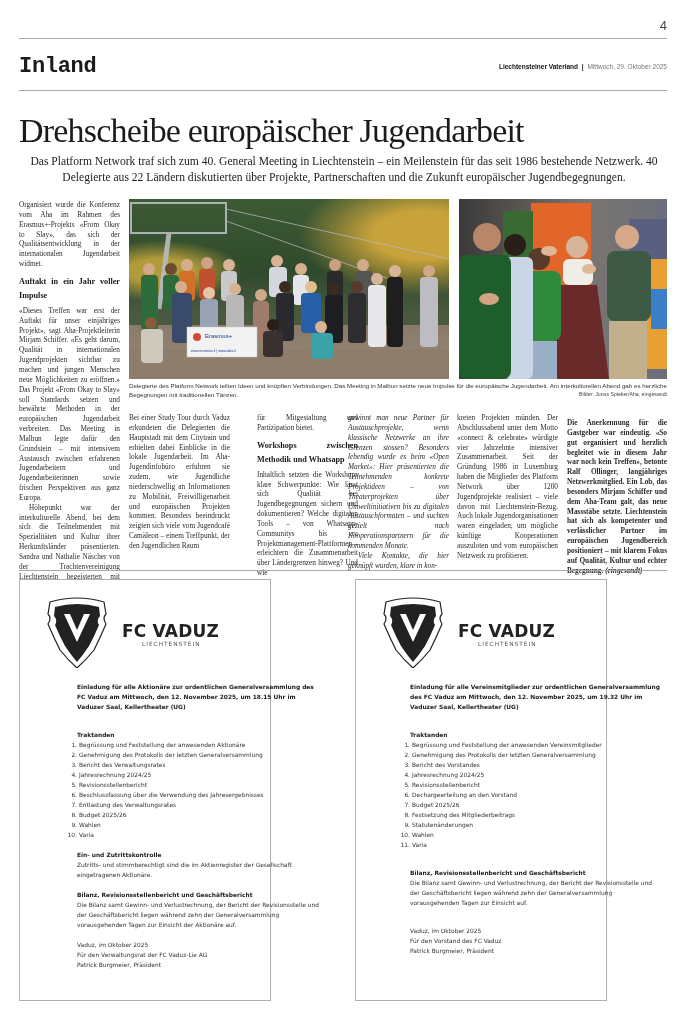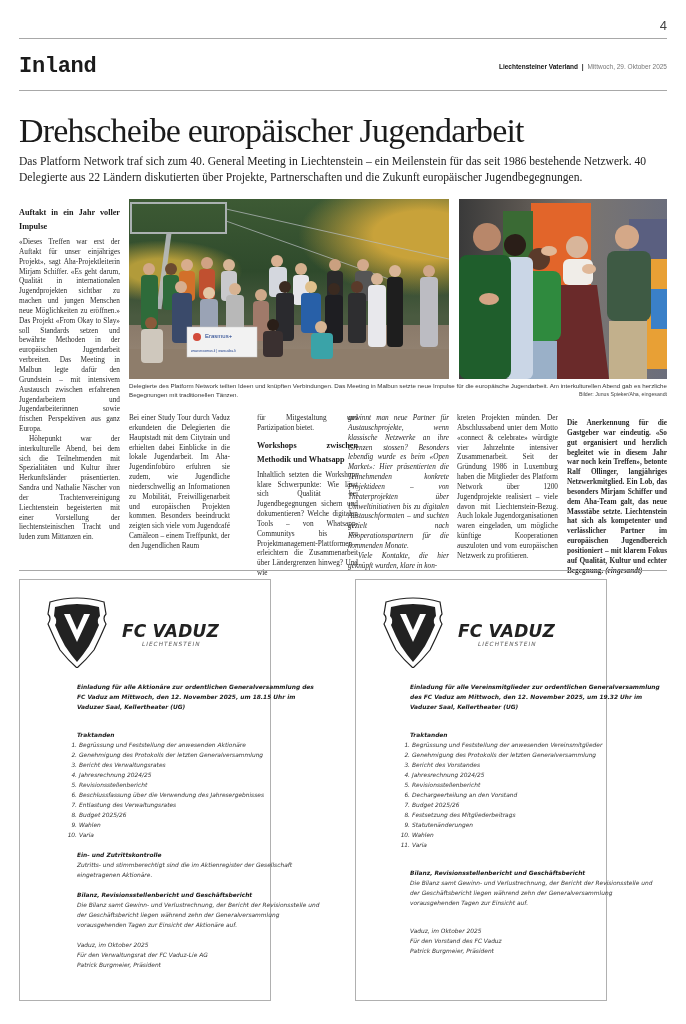--- a/index.html
+++ b/index.html
@@ -7,21 +7,21 @@
   body { position: relative; font-family: "Liberation Serif", "DejaVu Serif", serif; color: #1b1b1b; }
 
   .page-number { position: absolute; right: 19px; top: 18px; font-family: "Liberation Sans", sans-serif; font-size: 13px; color: #444; }
   .rule { position: absolute; left: 19px; right: 19px; height: 1px; background: #a8a8a8; }
   .section-title { position: absolute; left: 19px; top: 54px; font-family: Liberation Mono, monospace; font-size: 22px; font-weight: bold; letter-spacing: -0.3px; color: #1b1b1b; }
   .masthead { position: absolute; right: 19px; top: 63px; font-family: "Liberation Sans", sans-serif; font-size: 6.5px; color: #777; white-space: nowrap; }
   .masthead .paper { font-weight: bold; color: #111; }
   .masthead .sep { color: #111; font-weight: bold; margin: 0 2px; }
 
   .headline { position: absolute; left: 19px; top: 112px; font-family: "Liberation Serif", serif; font-size: 34px; font-weight: normal; letter-spacing: -0.8px; color: #1b1b1b; white-space: nowrap; }
-  .lead { position: absolute; left: 19px; top: 154px; width: 650px; font-family: "Liberation Serif", serif; font-size: 11.6px; line-height: 16px; color: #222; }
+  .lead { position: absolute; left: 19px; top: 154px; width: 650px; font-family: "Liberation Serif", serif; font-size: 11.6px; line-height: 16px; color: #222; text-align: center; }
 
   .body-text { font-family: "Liberation Serif", serif; font-size: 7.3px; line-height: 9.85px; color: #2a2a2a; text-align: justify; hyphens: manual; }
   .body-text p + p { text-indent: 10px; }
   .subhead { font-family: "Liberation Serif", serif; font-size: 8.2px; font-weight: bold; line-height: 14px; margin: 6px 0 3px; color: #1b1b1b; }
 
   .col { position: absolute; width: 101px; }
   .col-1 { left: 19px; top: 200px; }
   .col-2 { left: 129px; top: 413px; }
   .col-3 { left: 238px; top: 413px; margin-left: 19px; }
   .col-4 { left: 348px; top: 413px; font-style: italic; }
@@ -33,21 +33,21 @@
     background:
       linear-gradient(180deg, rgba(0,0,0,0) 70%, #8a7a6a 70%, #9a8a78 100%),
       radial-gradient(ellipse at 92% 20%, #c8a23a 0 12%, transparent 30%),
       radial-gradient(ellipse at 10% 40%, #b29b3a 0 8%, transparent 20%),
       linear-gradient(180deg, #3d5a34 0%, #2f4a2c 40%, #4a5a40 65%);
   }
   .photo-2 { left: 459px; top: 199px; width: 208px; height: 180px;
     background: linear-gradient(90deg, #3a3a3a 0%, #5a5550 30%, #7a7570 60%, #6b6e7c 100%);
   }
 
-  .ad { position: absolute; top: 579px; width: 252px; height: 422px; border: 1px solid #b0b0b0; background: #fff; font-family: "DejaVu Sans", sans-serif; color: #333; font-style: italic; }
+  .ad { position: absolute; top: 579px; width: 252px; height: 422px; border: 1px solid #b0b0b0; background: #fff; font-family: "DejaVu Sans", sans-serif; color: #333; }
   .ad-left { left: 19px; }
   .ad-right { left: 355px; }
   .ad .crest { position: absolute; left: 24px; top: 14px; width: 66px; height: 74px; }
   .ad .brand { position: absolute; left: 102px; top: 41px; font-family: "DejaVu Sans", sans-serif; font-size: 17px; font-weight: bold; color: #222; letter-spacing: 0.2px; }
   .ad .brand-sub { position: absolute; left: 122px; top: 61px; font-family: "DejaVu Sans", sans-serif; font-size: 5.8px; letter-spacing: 1px; color: #555; }
   .ad .content { position: absolute; left: 57px; top: 102px; width: 245px; font-size: 5.9px; line-height: 10px; color: #333; }
   .ad-right .content { left: 54px; width: 252px; }
   .ad .intro { font-weight: bold; color: #222; }
   .ad .h { font-weight: bold; color: #222; }
   .ad ol { list-style: none; margin-left: -12px; }
@@ -66,20 +66,21 @@
   <span class="paper">Liechtensteiner Vaterland</span>
   <span class="sep">|</span>
   <span>Mittwoch, 29. Oktober 2025</span>
 </div>
 <div class="rule" style="top:90px"></div>
 
 <h1 class="headline">Drehscheibe europäischer Jugendarbeit</h1>
 <p class="lead">Das Platform Network traf sich zum 40. General Meeting in Liechtenstein – ein Meilenstein für das seit 1986 bestehende Netzwerk. 40 Delegierte aus 22 Ländern diskutierten über Projekte, Partnerschaften und die Zukunft europäischer Jugendbegegnungen.</p>
 
 <div class="col col-1 body-text">
+  <p>Organisiert wurde die Konferenz vom Aha im Rahmen des Erasmus+-Projekts «From Okay to Slay», das sich der Qualitätsentwicklung in der internationalen Jugendarbeit widmet.</p>
   <div class="subhead">Auftakt in ein Jahr voller Impulse</div>
   <p>«Dieses Treffen war erst der Auftakt für unser einjähriges Projekt», sagt Aha-Projektleiterin Mirjam Schiffer. «Es geht darum, Qualität in internationalen Jugendprojekten sichtbar zu machen und jungen Menschen neue Möglichkeiten zu eröffnen.» Das Projekt «From Okay to Slay» soll Standards setzen und bewährte Methoden in der europäischen Jugendarbeit verbreiten. Das Meeting in Malbun legte dafür den Grundstein – mit intensivem Austausch zwischen erfahrenen Jugendarbeitern und Jugendarbeiterinnen sowie frischen Perspektiven aus ganz Europa.</p>
   <p>Höhepunkt war der interkulturelle Abend, bei dem sich die Teilnehmenden mit Spezialitäten und Kultur ihrer Herkunftsländer präsentierten. Sandra und Nathalie Näscher von der Trachtenvereinigung Liechtenstein begeisterten mit einer Vorstellung der liechtensteinischen Tracht und luden zum Mittanzen ein.</p>
 </div>
 
 <div class="photo photo-1">
   <svg width="320" height="180" viewBox="0 0 320 180">
 
     <g stroke="#b8bcc0" stroke-width="2" fill="none" opacity="0.9">
       <rect x="2" y="4" width="95" height="30"></rect>

